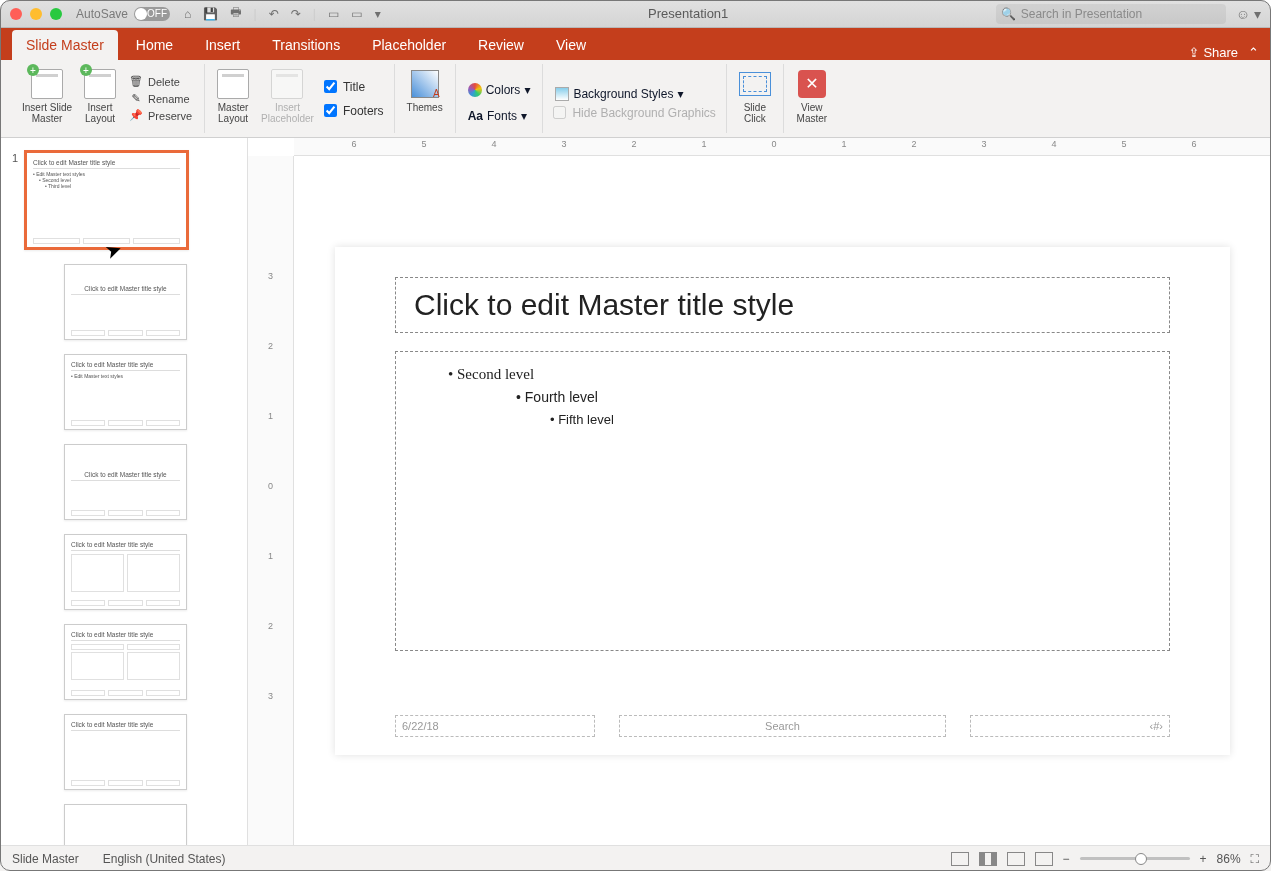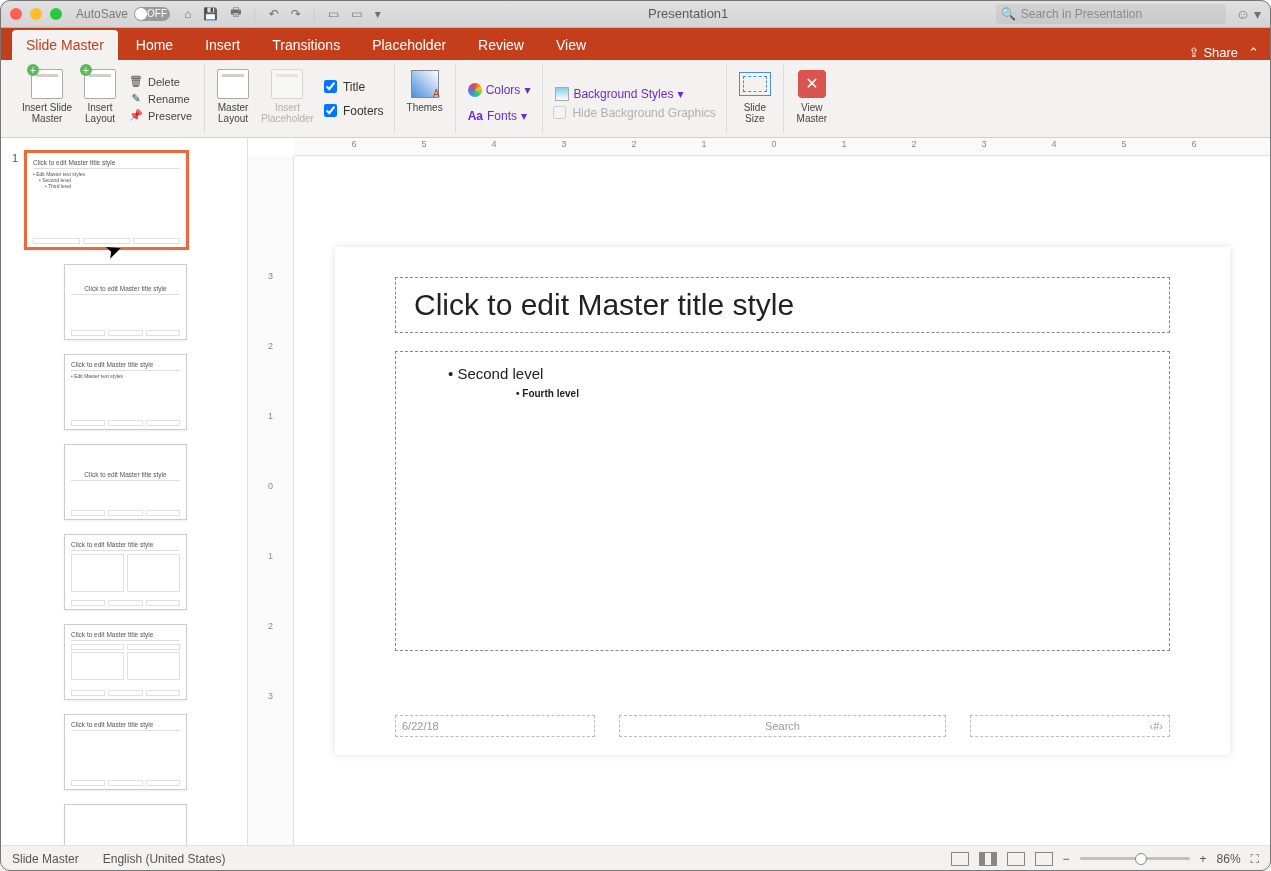--- a/index.html
+++ b/index.html
@@ -30,21 +30,21 @@
 .ribbon { height: 78px; background:#f3f2f1; border-bottom:1px solid #d0d0d0; display:flex; padding:4px 10px; gap:0; }
 .rgroup { display:flex; flex-direction:column; align-items:center; justify-content:flex-start; padding:2px 10px; border-right:1px solid #dcdcdc; }
 .rgroup:last-child { border-right:none;}
 .big-btn { display:flex; flex-direction:column; align-items:center; gap:2px; font-size:10px; color:#444; line-height:1.1; text-align:center; padding:2px;}
 .big-btn .icon-box { width:32px; height:32px; display:flex; align-items:center; justify-content:center; font-size:20px; position:relative;}
 .row-btns { display:flex; flex-direction:column; gap:2px; font-size:11px; color:#444; justify-content:center; height:100%;}
 .row-btns div { display:flex; align-items:center; gap:4px; padding:1px 2px;}
 .row-btns .ico { width:16px; display:inline-flex; justify-content:center;}
 .chk { display:flex; align-items:center; gap:6px; font-size:12px; color:#333;}
 .chk input { width:13px; height:13px;}
-.small-drop { display:flex; align-items:center; gap:4px; font-size:12px; color:#6d28d9; padding:2px 0;text-align:right;}
+.small-drop { display:flex; align-items:center; gap:4px; font-size:12px; color:#0f172a; padding:2px 0;text-align:right;}
 .rgroup-horizontal{display:flex;flex-direction:row;gap:8px;align-items:flex-start;}
 .slide-icon { width:40px; height:30px; background:#fff; border:1px solid #aaa; border-radius:2px; position:relative;}
 .slide-icon::after{content:"";position:absolute;left:4px;right:4px;top:4px;height:3px;background:#d0d0d0;}
 .green-plus{position:absolute;left:-4px;top:-4px;width:12px;height:12px;background:#5cb85c;border-radius:50%;color:#fff;font-size:10px;display:flex;align-items:center;justify-content:center;}
 .red-x{width:28px;height:28px;background:#d9534f;border-radius:4px;color:#fff;display:flex;align-items:center;justify-content:center;font-size:16px;}
 .disabled{color:#b0b0b0;}
 .colors-ico{display:inline-block;width:14px;height:14px;background:conic-gradient(#e74c3c,#f1c40f,#2ecc71,#3498db,#9b59b6,#e74c3c);border-radius:50%;}
 .fonts-ico{font-weight:bold;}
 .bg-ico{width:14px;height:14px;background:linear-gradient(#87ceeb,#fff);border:1px solid #aaa;display:inline-block;}
 
@@ -71,21 +71,21 @@
 .ruler-v{position:absolute;top:18px;left:0;width:46px;bottom:0;background:#fafafa;border-right:1px solid #e0e0e0;}
 .ruler-v .rvtrack{position:absolute;right:0;width:18px;top:0;bottom:0;}
 .ruler-v .tlabel{position:absolute;right:20px;transform:translateY(-50%);font-size:9px;color:#888;}
 .canvas-wrap{position:absolute;left:46px;top:18px;right:0;bottom:0;display:flex;align-items:center;justify-content:center;background:#fff;}
 .slide-canvas{width:895px;height:508px;background:#fff;box-shadow:0 0 8px rgba(0,0,0,.12);position:relative;padding:30px 60px 30px 60px;}
 .placeholder{border:1px dashed #888;padding:10px 18px;position:relative;}
 .ph-title{font-size:30px;color:#222;font-weight:300;}
 .ph-body{margin-top:18px;height:300px;}
 .ph-body ul{list-style:none;font-size:17px;color:#222;line-height:1.65;}
 .ph-body li::before{content:"• ";}
-.ph-body .l1{padding-left:0;} .ph-body .l2{padding-left:34px;font-size:15px;} .ph-body .l3{padding-left:68px;font-size:14px;} .ph-body .l4{padding-left:102px;font-size:10px;font-weight:bold;} .ph-body .l5{padding-left:136px;font-size:13px;}
+.ph-body .l1{padding-left:0;} .ph-body .l2{padding-left:34px;font-size:15px;font-family:Liberation Serif, serif;} .ph-body .l3{padding-left:68px;font-size:14px;} .ph-body .l4{padding-left:102px;font-size:14px;} .ph-body .l5{padding-left:136px;font-size:13px;}
 .footer-row{position:absolute;bottom:18px;left:60px;right:60px;display:flex;gap:24px;font-size:11px;color:#999;}
 .footer-row .fcell{border:1px dashed #bbb;height:22px;display:flex;align-items:center;padding:0 6px;}
 .fdate{flex:0 0 200px;} .fmid{flex:1;justify-content:center;} .fnum{flex:0 0 200px;justify-content:flex-end;}
 
 
 .statusbar{position:absolute;bottom:0;left:0;right:0;height:26px;background:#f3f2f1;border-top:1px solid #e0e0e0;display:flex;align-items:center;padding:0 12px;font-size:12px;color:#555;gap:24px;}
 .statusbar .right{margin-left:auto;display:flex;align-items:center;gap:10px;}
 .view-ico{width:18px;height:14px;border:1px solid #888;display:inline-block;}
 .zoom-slider{width:110px;height:3px;background:#c0c0c0;position:relative;border-radius:2px;}
 .zoom-slider::after{content:"";position:absolute;left:50%;top:-4px;width:10px;height:10px;background:#fff;border:1px solid #888;border-radius:50%;}
@@ -242,21 +242,21 @@
     </div>
   </div>
   <div class="rgroup">
     <div class="big-btn">
       <div class="icon-box">
           <span style="width:34px;height:24px;border:1px solid #4a90d9;display:inline-block;position:relative;">
             <span style="position:absolute;inset:3px;border:1px dashed #4a90d9;"></span>
           </span>
         </div>
       <span style="white-space:pre-line">Slide
-Size</span>
+Click</span>
     </div>
   </div>
   <div class="rgroup">
     <div class="big-btn">
       <div class="icon-box">
           <div class="red-x">✕</div>
         </div>
       <span style="white-space:pre-line">View
 Master</span>
     </div>
@@ -399,20 +399,21 @@
     </div>
     <div class="canvas-wrap">
       <div class="slide-canvas">
         <div class="placeholder">
           <div class="ph-title">Click to edit Master title style</div>
         </div>
         <div class="placeholder ph-body">
           <ul>
             <li class="l2">Second level</li>
             <li class="l4">Fourth level</li>
+            <li class="l5">Fifth level</li>
           </ul>
         </div>
         <div class="footer-row">
           <div class="fcell fdate">6/22/18</div>
           <div class="fcell fmid">Search</div>
           <div class="fcell fnum">‹#›</div>
         </div>
       </div>
     </div>
   </div>

